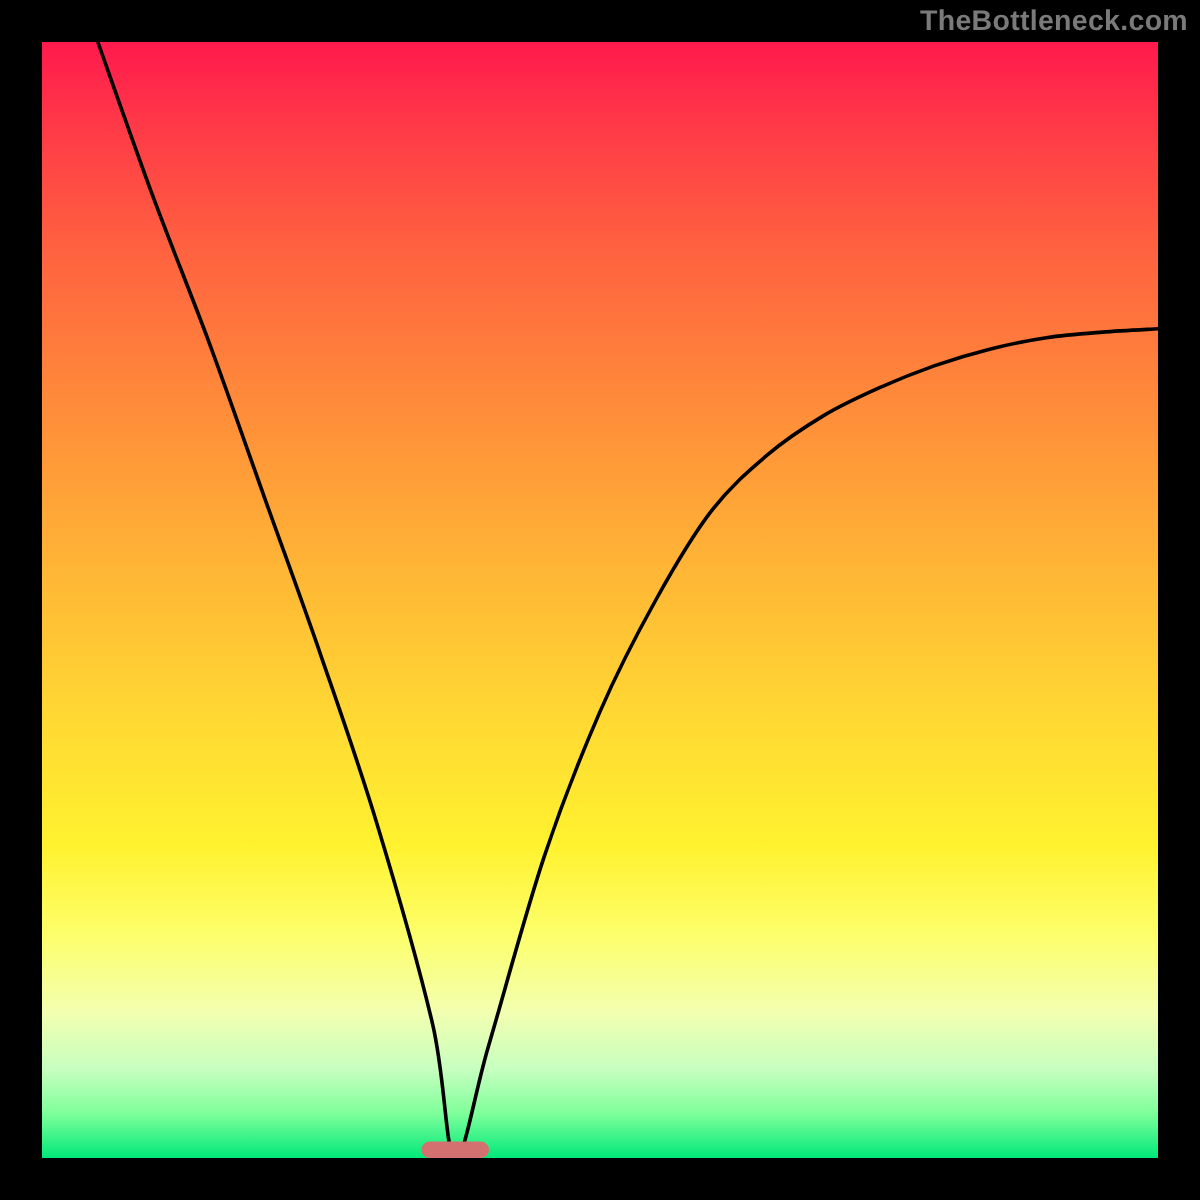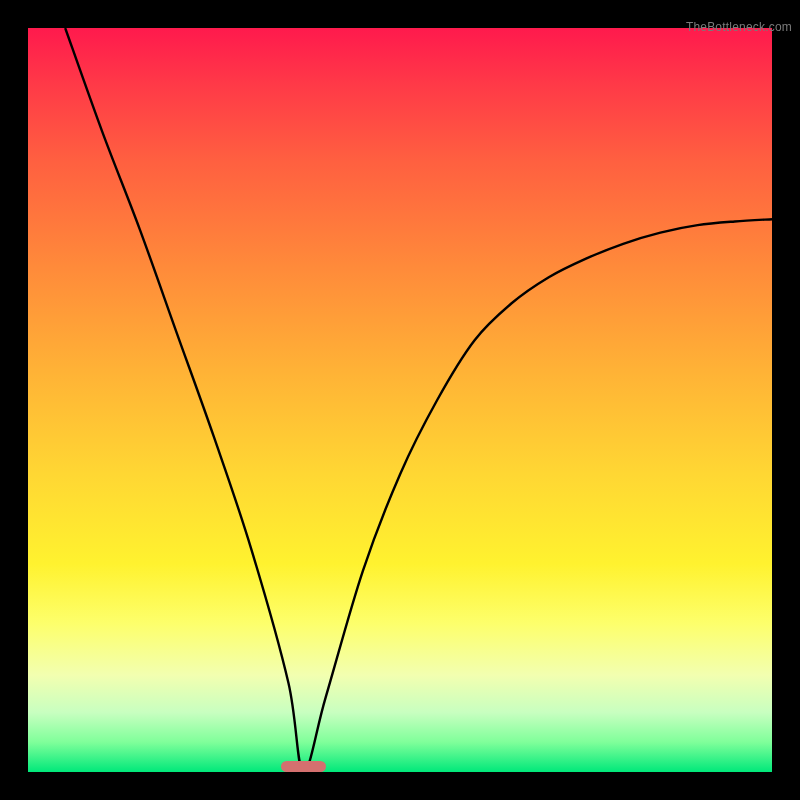--- a/index.html
+++ b/index.html
@@ -27,25 +27,25 @@
       #fff22f 72%,
       #fdff6b 80%,
       #f2ffb0 87%,
       #c8ffc0 92%,
       #7fff9a 96%,
       #00e87a 100%
     );
   }
   .watermark {
     position: absolute;
-    top: 20px;
+    top: 4px;
     right: 8px;
     color: #7a7a7a;
-    font-size: 12px;
-    font-weight: 400;
+    font-size: 19px;
+    font-weight: 700;
     letter-spacing: 0.2px;
     z-index: 10;
   }
   svg.curve {
     position: absolute;
     left: 0;
     top: 0;
   }
   .marker {
     position: absolute;

